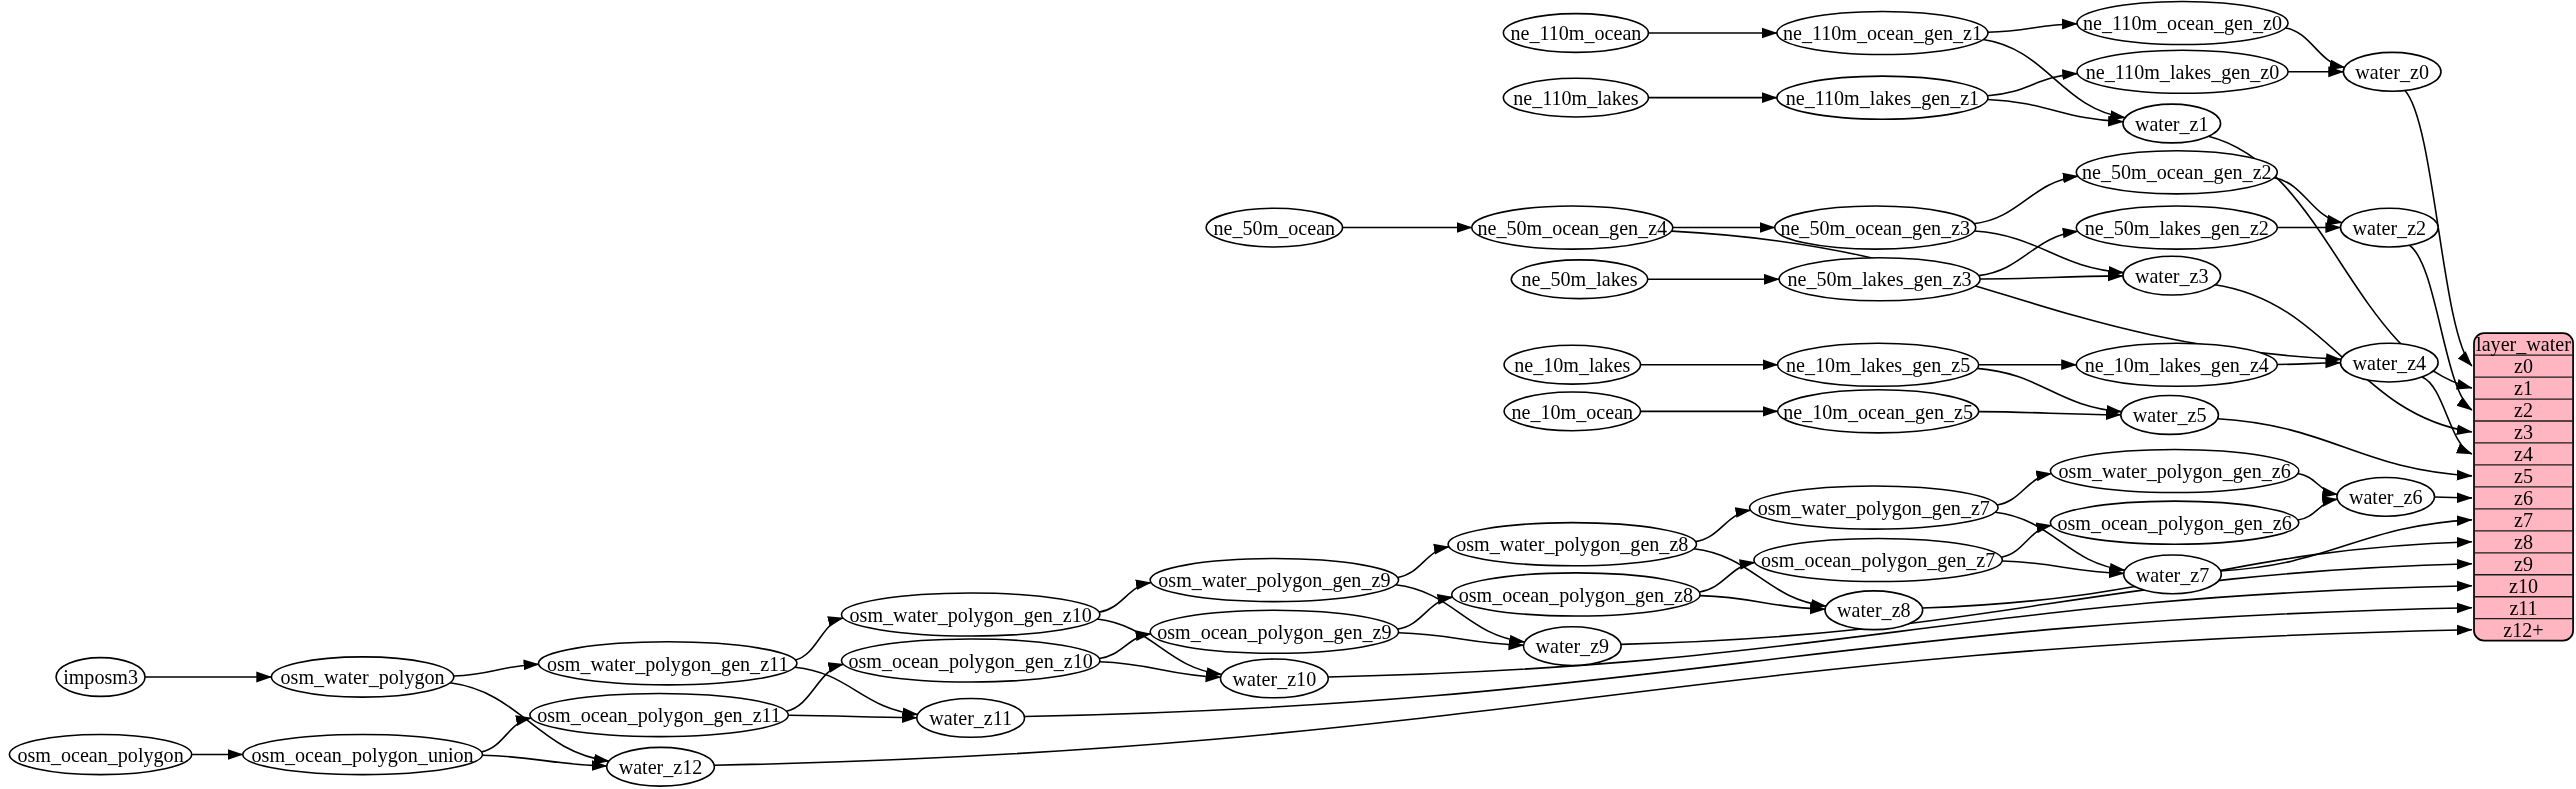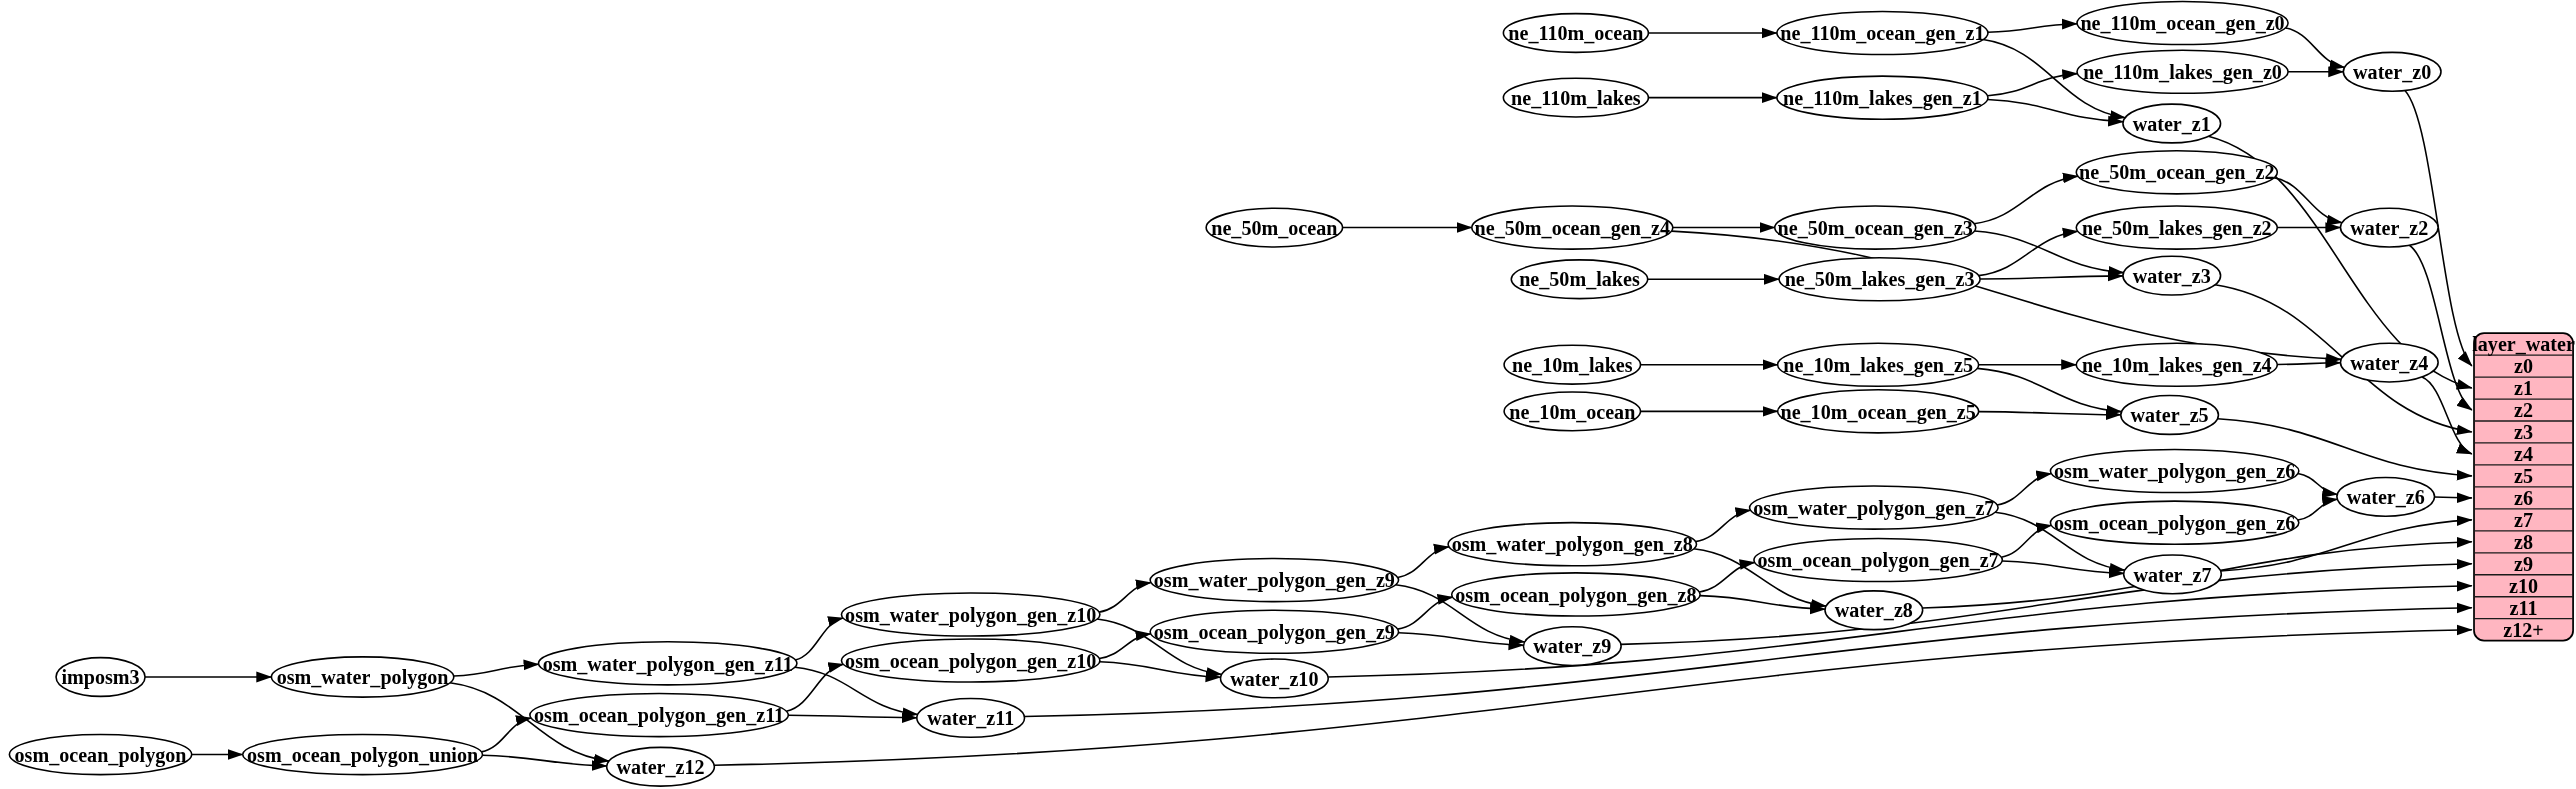--- a/index.html
+++ b/index.html
@@ -7,21 +7,20 @@
     padding: 0;
     background: #ffffff;
   }
   .canvas {
     position: relative;
     width: 2576px;
     height: 789px;
     background: #ffffff;
     overflow: hidden;
     font-family: "Liberation Serif", "DejaVu Serif", serif;
-    font-weight: bold;
   }
   svg text {
     font-family: "Liberation Serif", "DejaVu Serif", serif;
     font-size: 28px;
     fill: #000000;
   }
   svg .edge {
     fill: none;
     stroke: #000000;
     stroke-width: 2.2;

